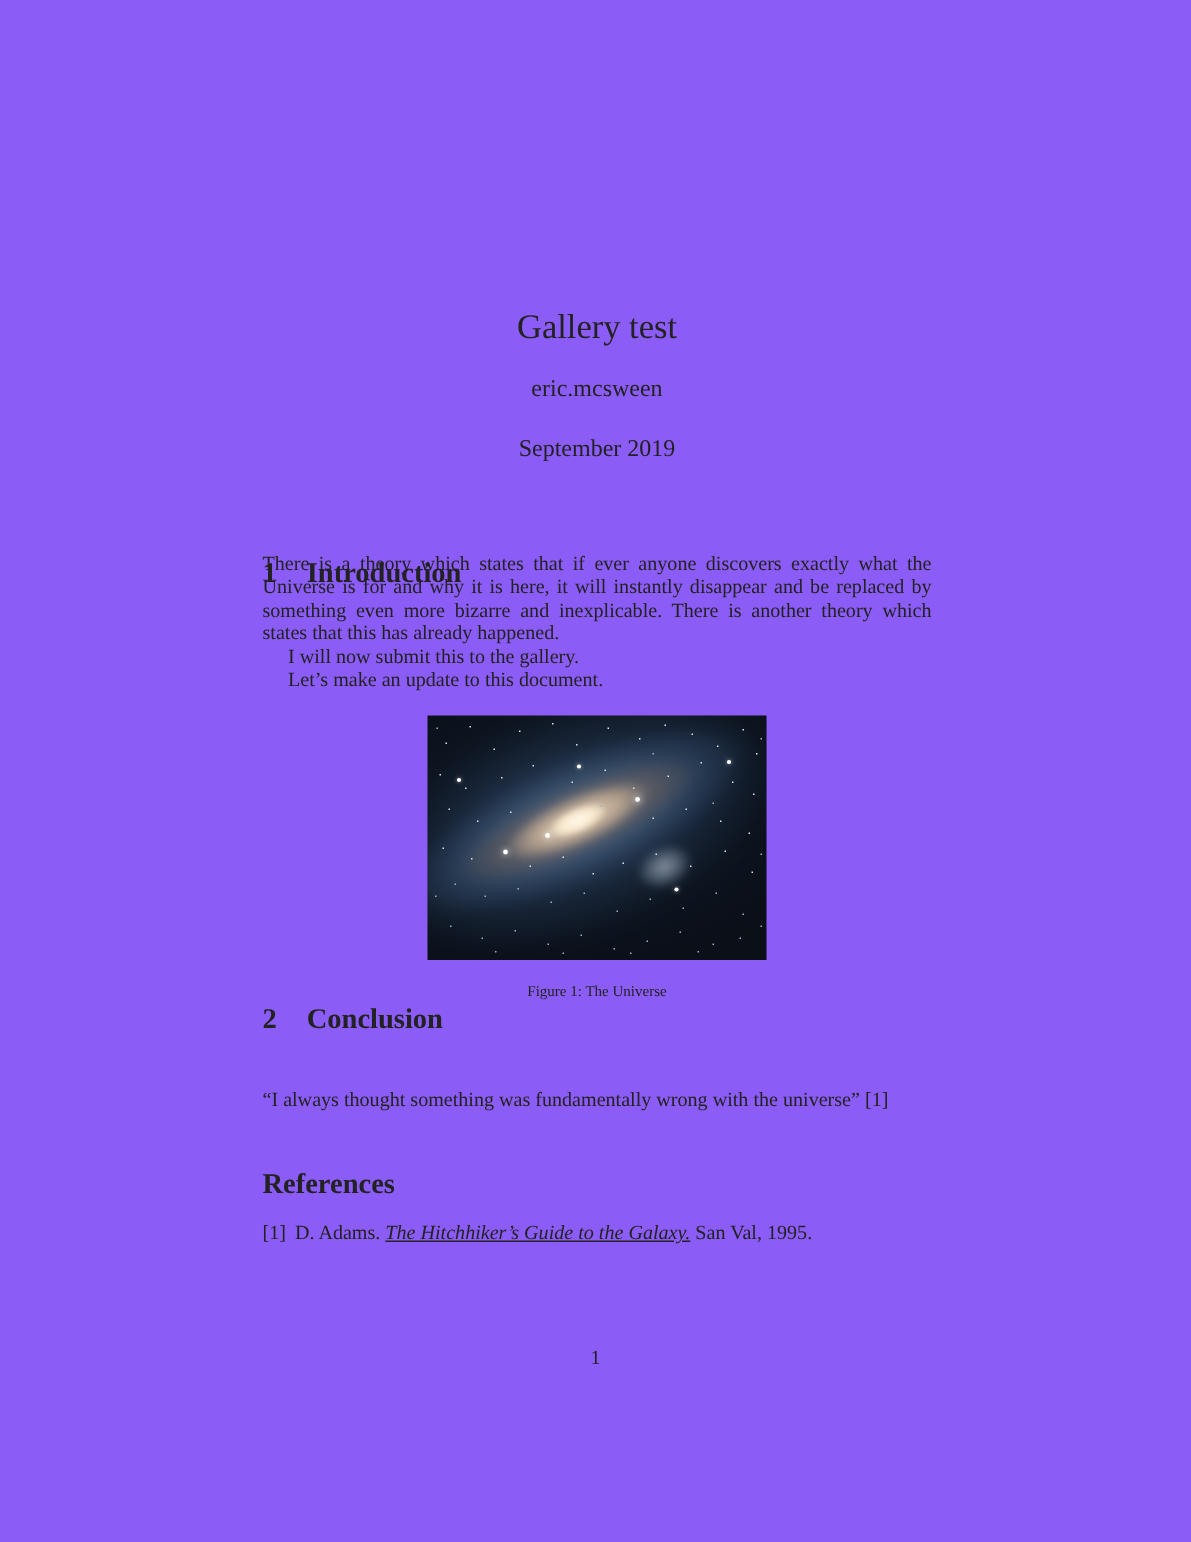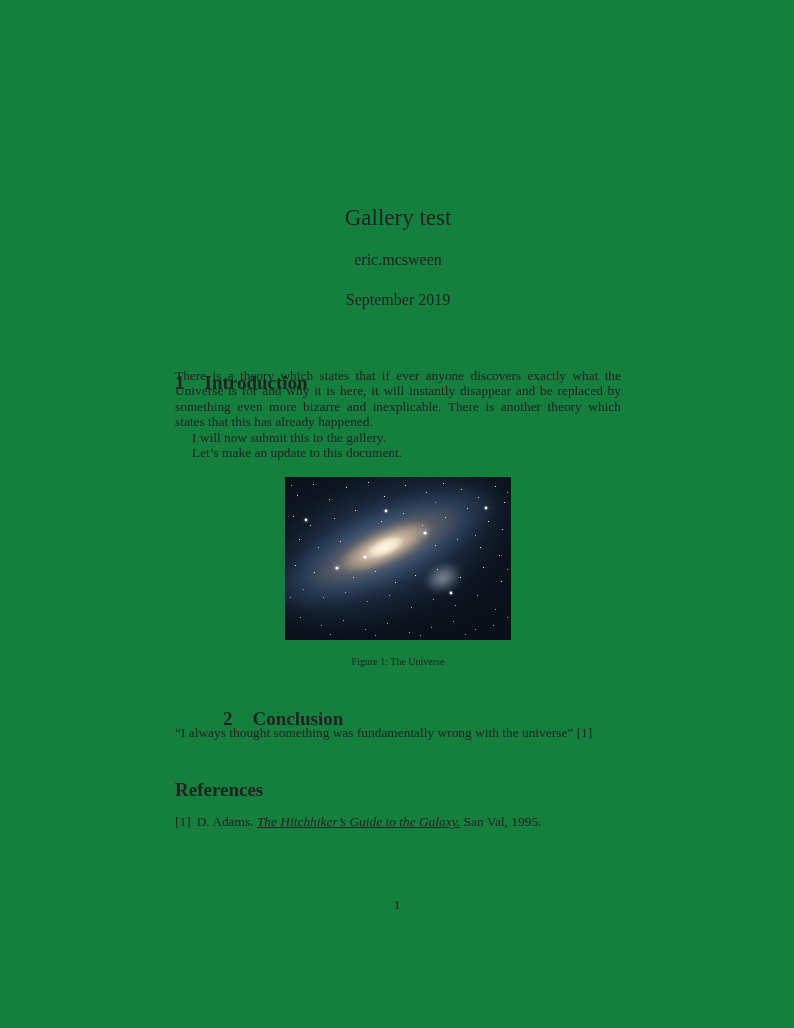--- a/index.html
+++ b/index.html
@@ -1,37 +1,37 @@
 <!DOCTYPE html>
 <html><head>
 <meta charset="utf-8">
 <style>
   html, body { margin: 0; padding: 0; background: #ffffff; }
   .page {
     position: relative;
     width: 794px;
     height: 1028px;
-    background: #15803d;
+    background: #8b5cf6;
     color: #222222;
     font-family: "Liberation Serif", "DejaVu Serif", serif;
     overflow: hidden;
   }
   .col { position: absolute; left: 175px; width: 446px; }
 
   
   .doc-header { top: 203px; text-align: center; }
   .doc-title { font-size: 23px; font-weight: 400; line-height: 30px; margin: 0; }
   .doc-author { font-size: 16px; line-height: 16px; margin-top: 19px; }
   .doc-date { font-size: 16px; line-height: 16px; margin-top: 24px; }
 
   
   .sec-heading { font-size: 19px; font-weight: 700; line-height: 23px; margin: 0; }
   .sec-num { display: inline-block; margin-right: 20px; }
   .sec1 { top: 335px; margin-top: 36px; }
-  .sec2 { top: 707px; margin-left: 48px; }
+  .sec2 { top: 668px; }
   .refs-heading { top: 778px; }
 
   .body-text { font-size: 13.4px; line-height: 15.4px; margin: 0; }
   .intro-par { top: 368px; text-align: justify; }
   .indent-line { text-indent: 17px; }
   .quote-line { top: 725px; }
 
   
   .figure-block { top: 477px; margin: 0; }
   .universe-img {

